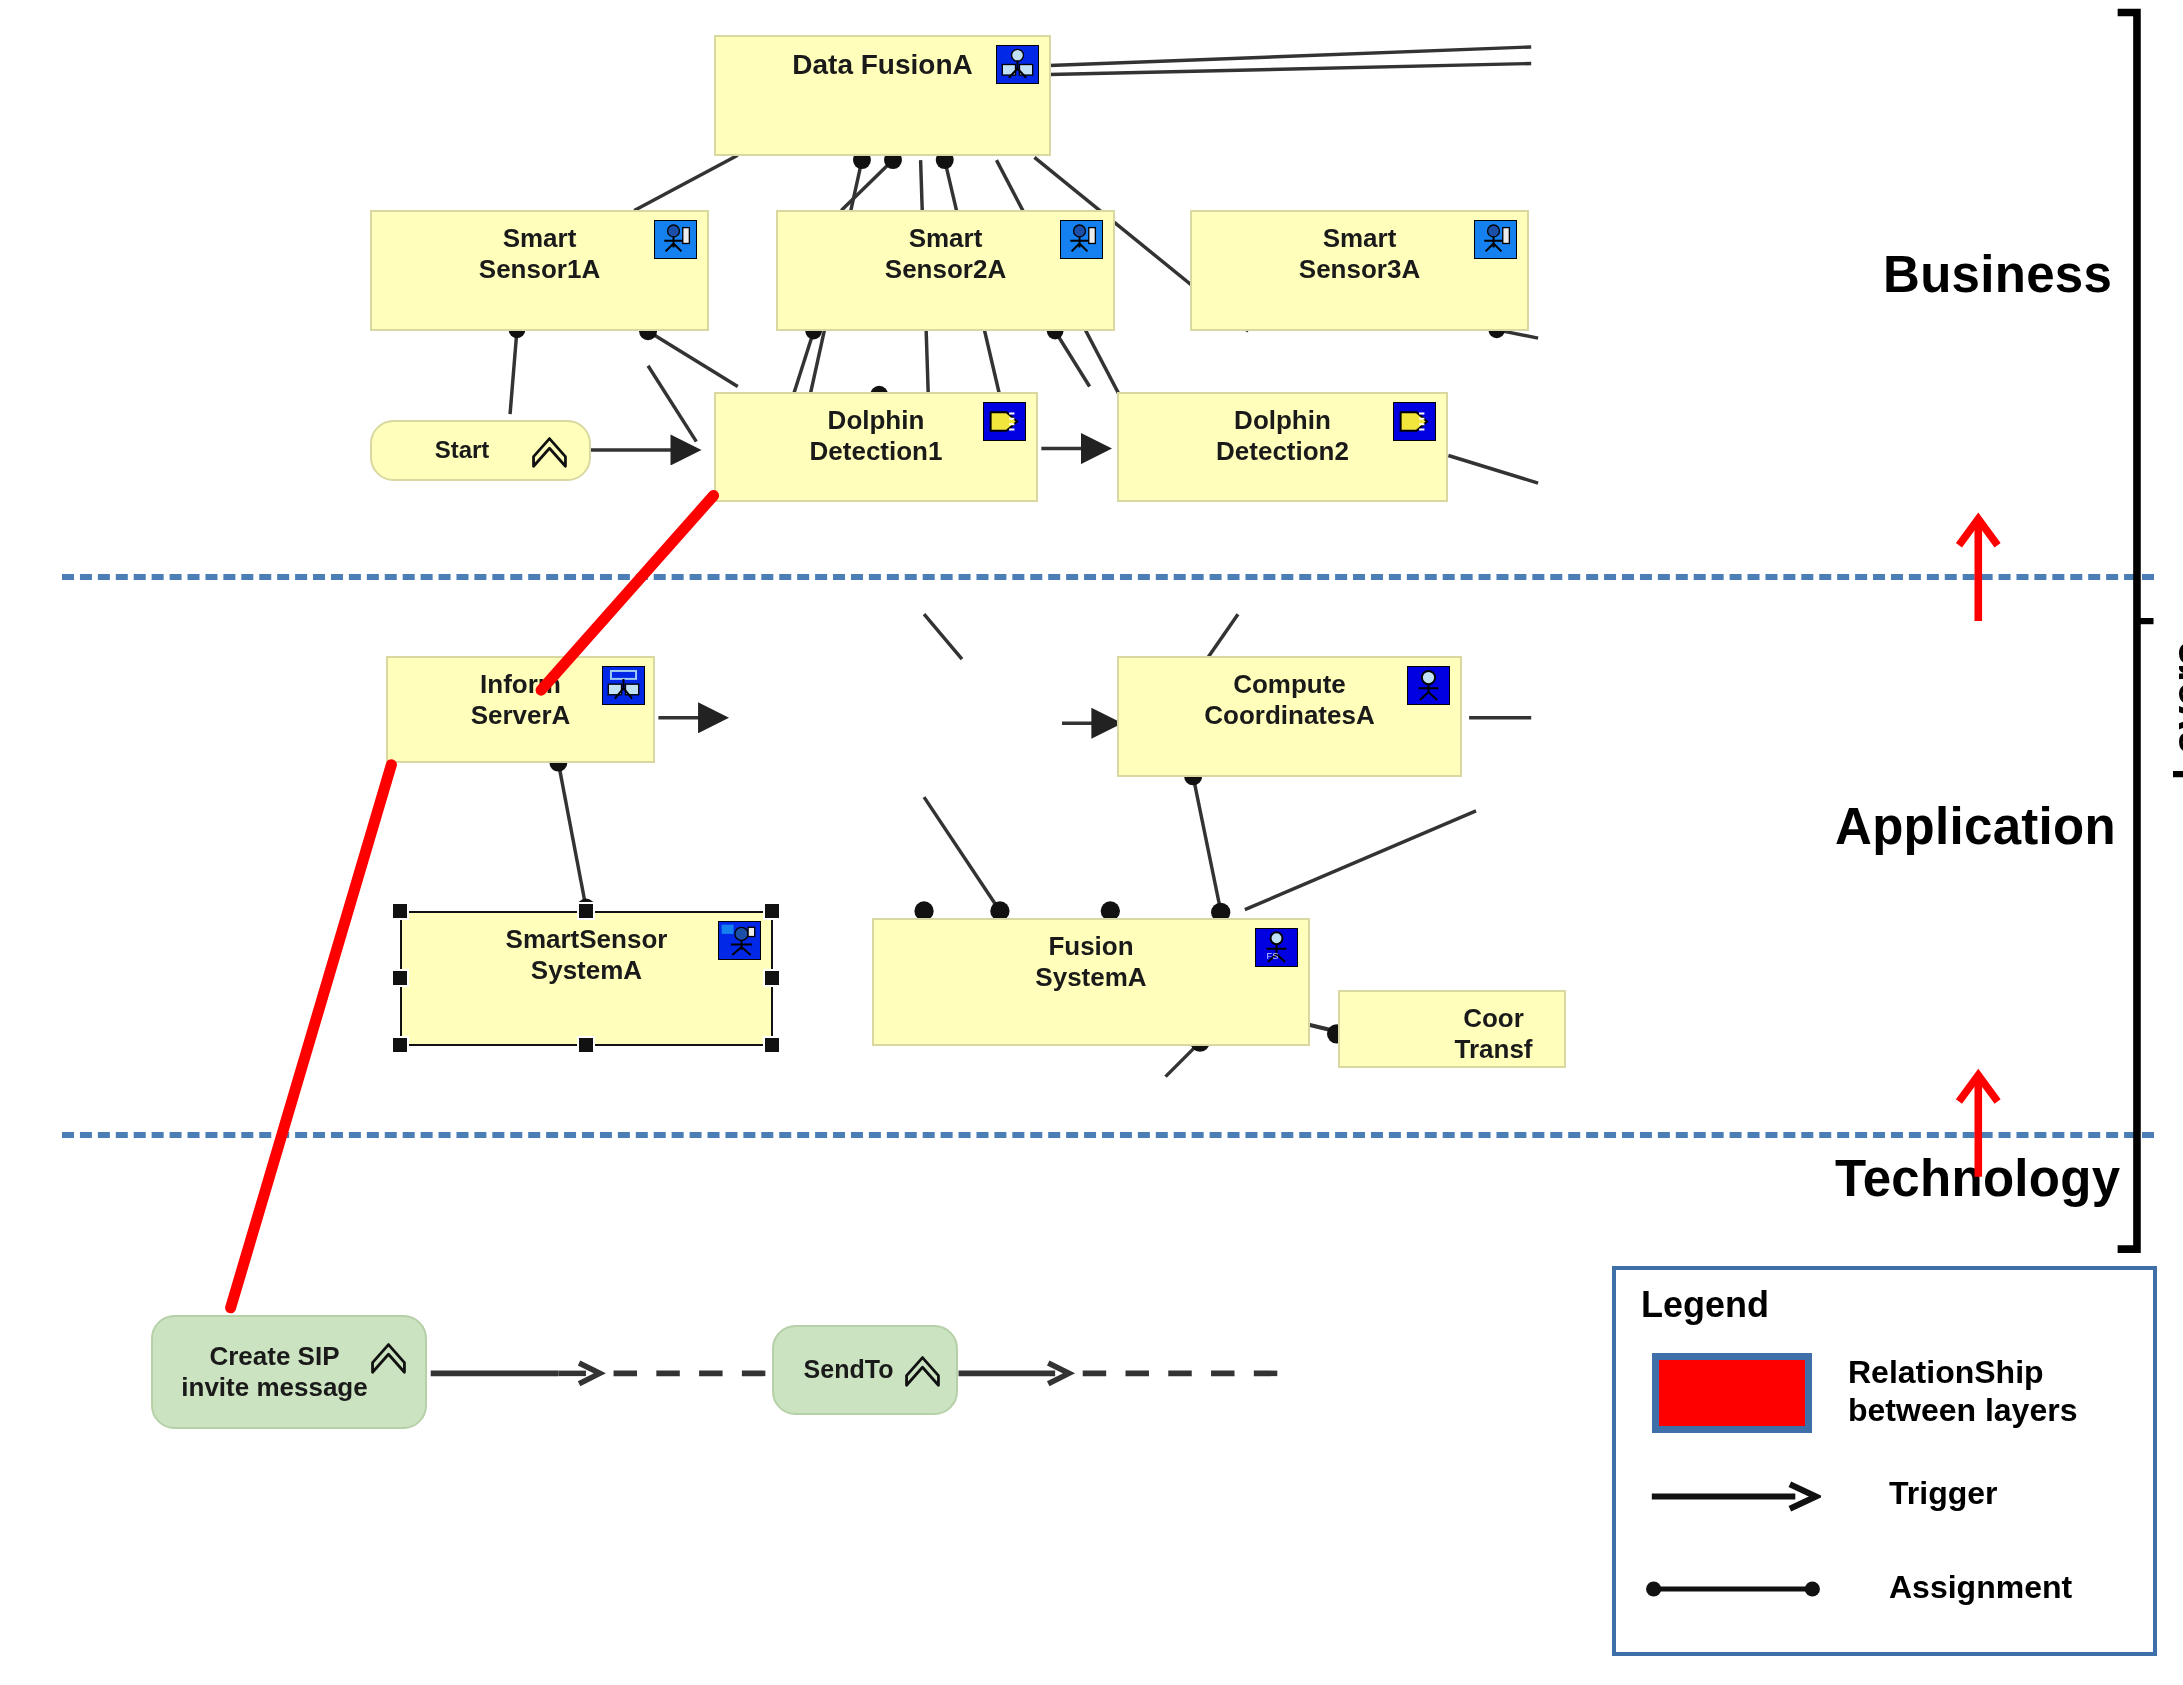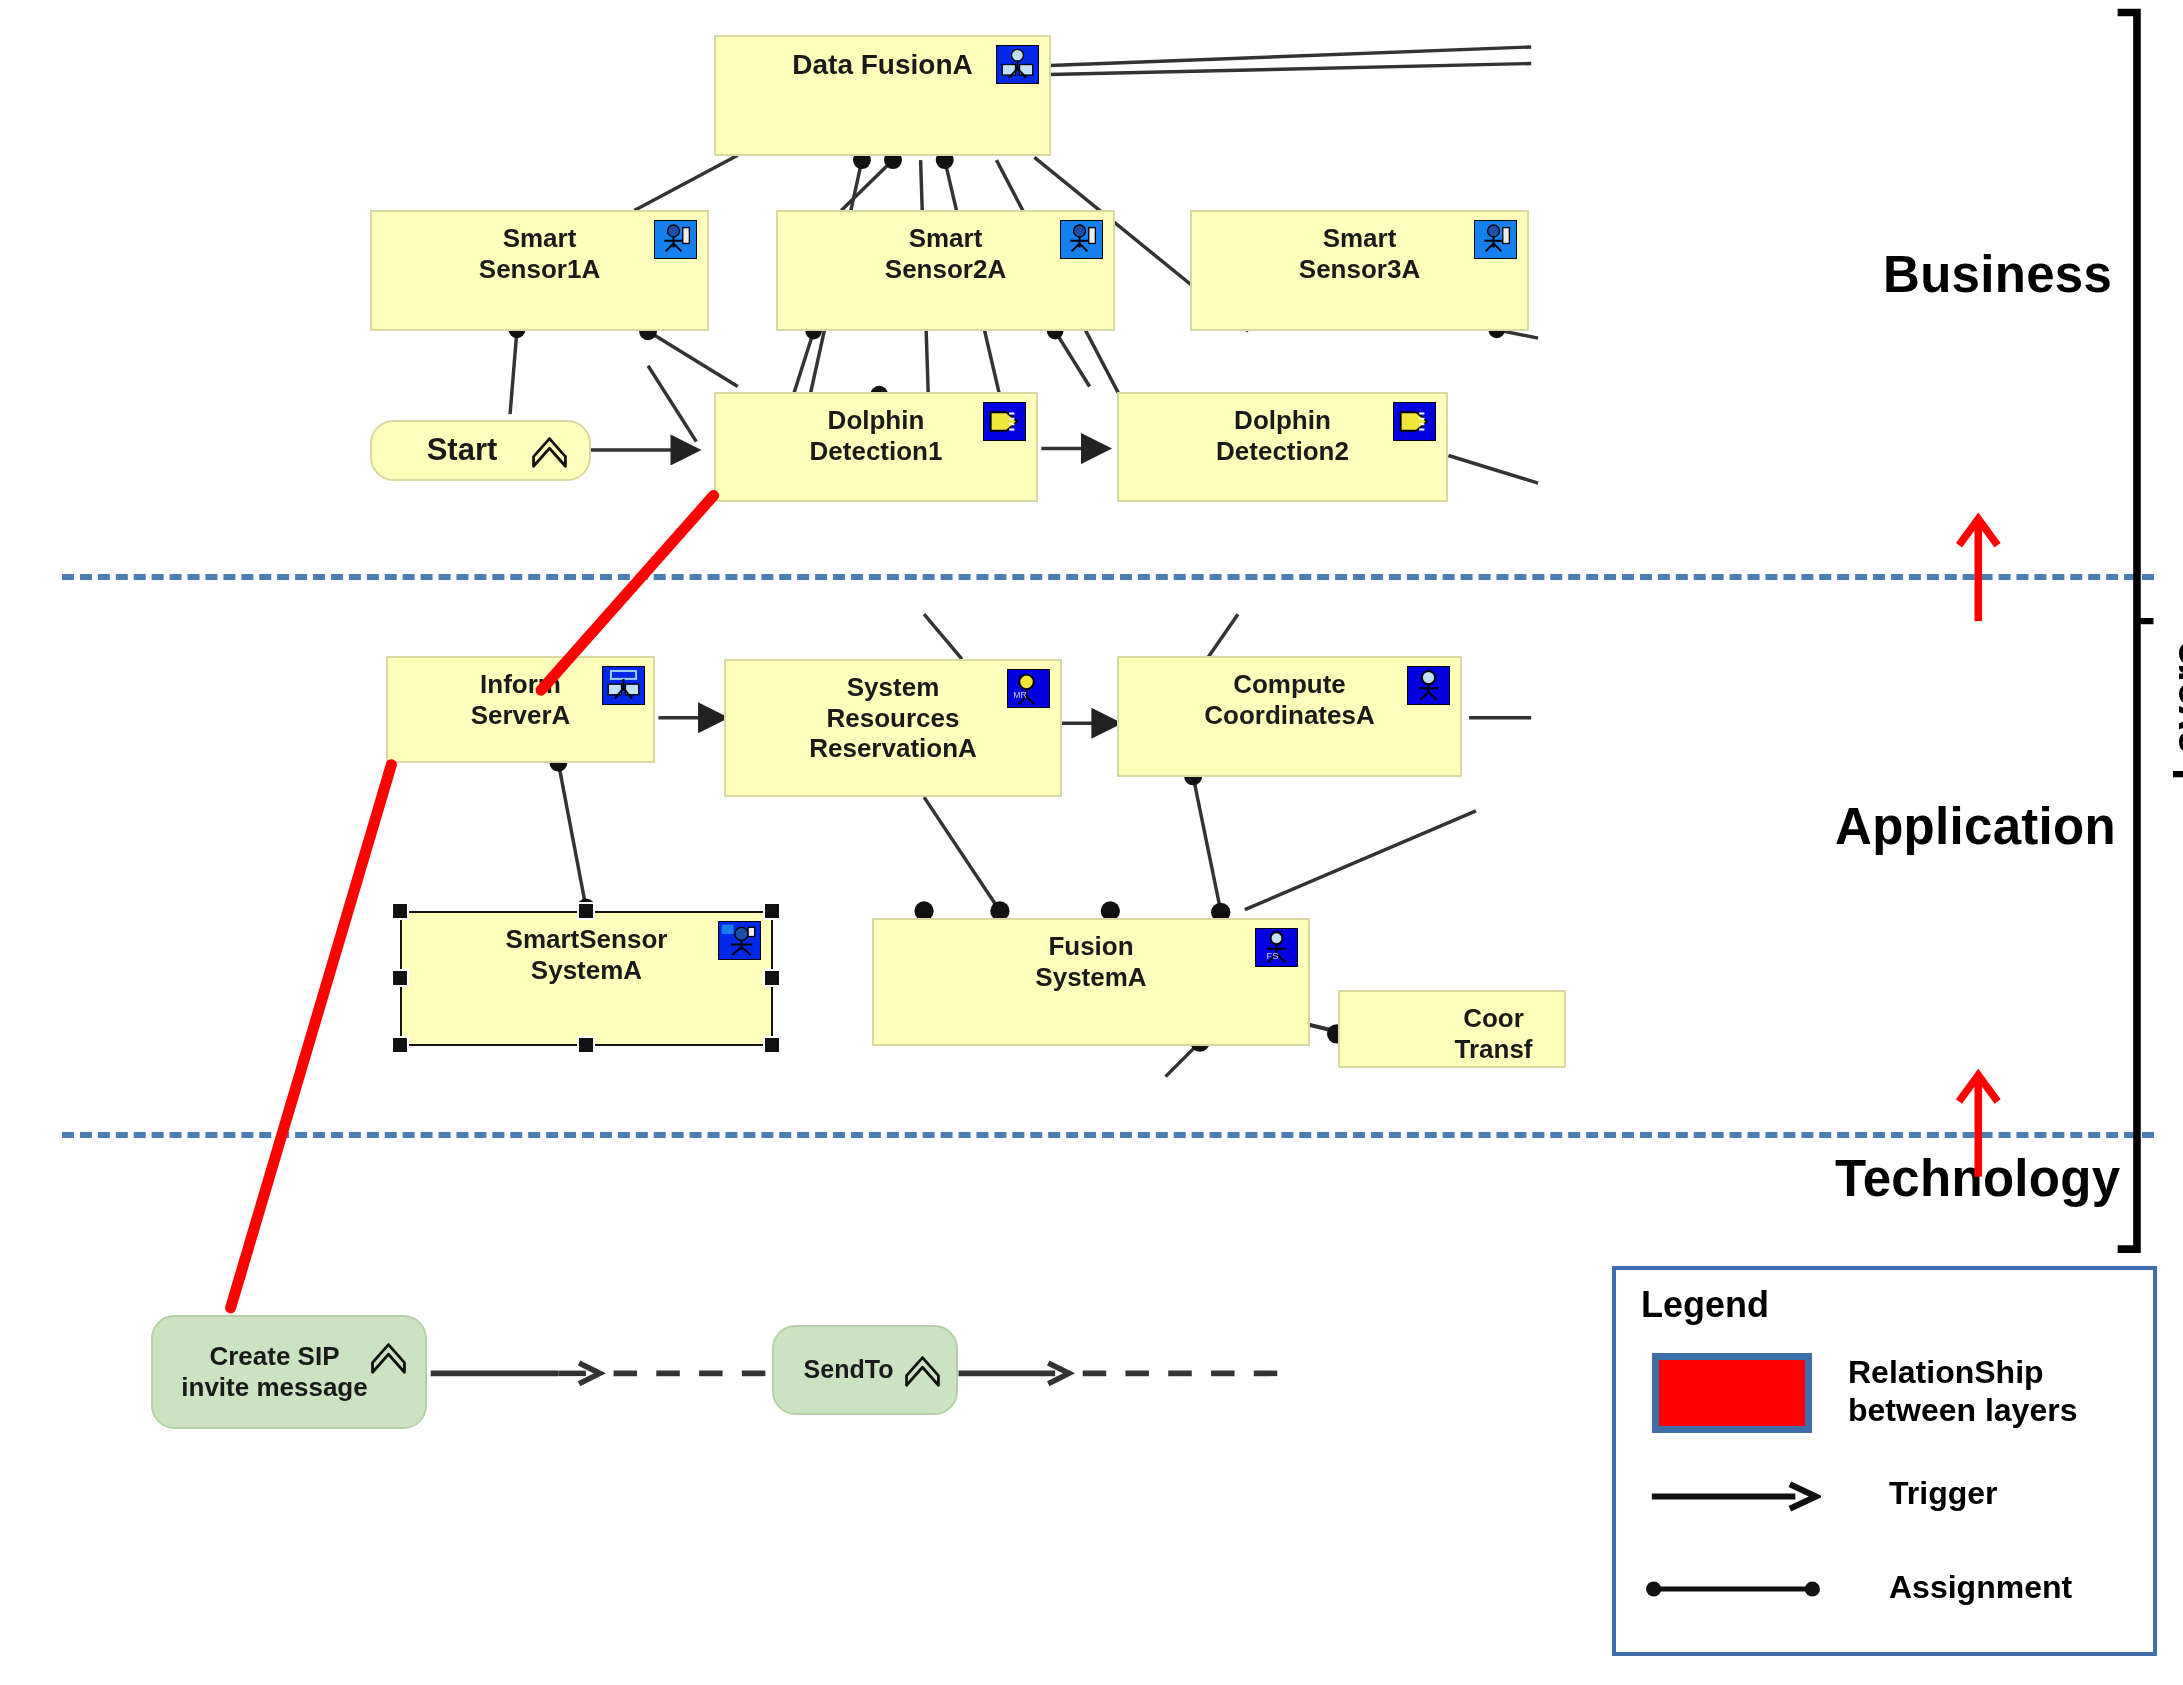--- a/index.html
+++ b/index.html
@@ -12,21 +12,21 @@
   
   .node{position:absolute;box-sizing:border-box;z-index:3;
         display:flex;align-items:flex-start;justify-content:center;}
   .biz{background:#FFFFBB;border:2.1px solid #D8D8A0;}
   .tech{background:#CBE3C0;border:2.1px solid #B6D0A8;border-radius:23.5px;}
   .node .label{display:block;text-align:center;color:#1a1a1a;
        font-family:"Liberation Sans",sans-serif;font-weight:600;line-height:1.18;
        white-space:pre-line;padding-top:11px;}
   .node.big .label{font-size:28px;}
   .node.mid .label{font-size:26px;}
-  .node.sm  .label{font-size:31px;}
+  .node.sm  .label{font-size:24px;}
 
   
   .badge{position:absolute;width:43px;height:39px;background:#0000EE;
          border:1.4px solid #000;box-sizing:border-box;}
   .badge.proc{background:#0028E6;}
   .badge.sensor{background:#1580F0;}
   .badge.event{background:#0000E0;}
   .badge.func{background:#0000E0;}
   .badge svg{display:block;width:100%;height:100%;}
   .chev{width:43px;height:39px;}
@@ -244,33 +244,20 @@
       <svg viewBox="0 0 62 56">
           <rect width="62" height="56" fill="#0028E6"></rect>
         <rect x="8" y="26" width="20" height="16" fill="#BFE0F5" stroke="#000" stroke-width="2"></rect>
         <rect x="34" y="26" width="20" height="16" fill="#BFE0F5" stroke="#000" stroke-width="2"></rect>
         <rect x="12" y="6" width="38" height="12" fill="#0028E6" stroke="#9ecbf0" stroke-width="3"></rect>
         <path d="M31 18 L31 32 M31 32 L18 48 M31 32 L44 48" stroke="#000" stroke-width="3" fill="none"></path>
       </svg>
     </span>
   </div>
 
-  <div class="node biz mid" style="left:690px;top:659px;width:338px;height:138px;">
-    <span class="label">System
-Resources
-ReservationA</span>
-    <span class="badge func" style="right:9.7px;top:8.3px;">
-      <svg viewBox="0 0 62 56">
-          <rect width="62" height="56" fill="#0000E0"></rect>
-        <circle cx="28" cy="18" r="11" fill="#F2E63C" stroke="#000" stroke-width="3"></circle>
-        <path d="M28 29 L28 40 M16 52 L28 40 L40 52" stroke="#000" stroke-width="3" fill="none"></path>
-        <text x="8" y="42" font-size="13" fill="#D0D0FF" font-family="sans-serif">MR</text>
-      </svg>
-    </span>
-  </div>
 
   <div class="node biz mid" style="left:1083px;top:656px;width:345px;height:121px;">
     <span class="label">Compute
 CoordinatesA</span>
     <span class="badge func" style="right:9.7px;top:8.3px;">
       <svg viewBox="0 0 62 56">
           <rect width="62" height="56" fill="#0000E0"></rect>
         <circle cx="31" cy="16" r="10" fill="#BFE0F5" stroke="#000" stroke-width="3"></circle>
         <path d="M31 26 L31 38 M16 32 L46 32 M18 50 L31 38 L44 50" stroke="#000" stroke-width="3" fill="none"></path>
       </svg>

